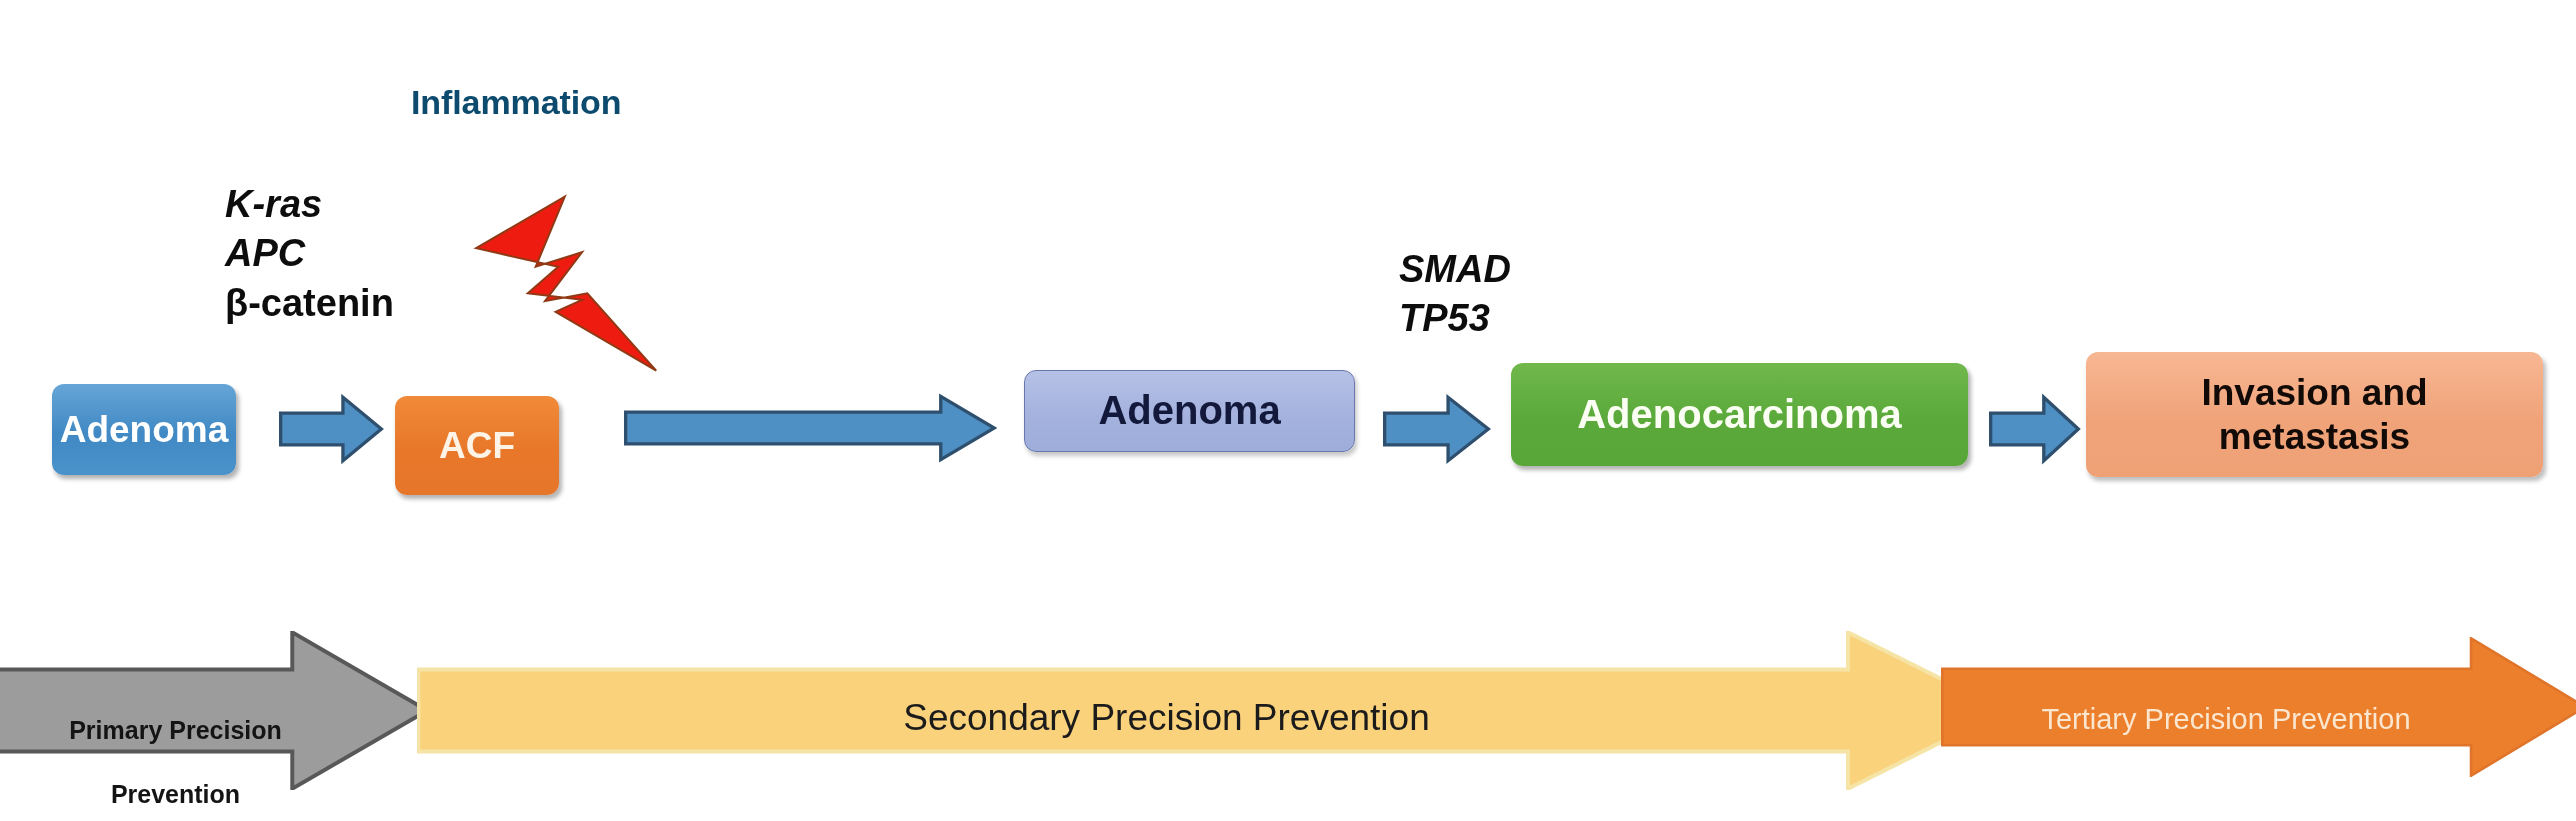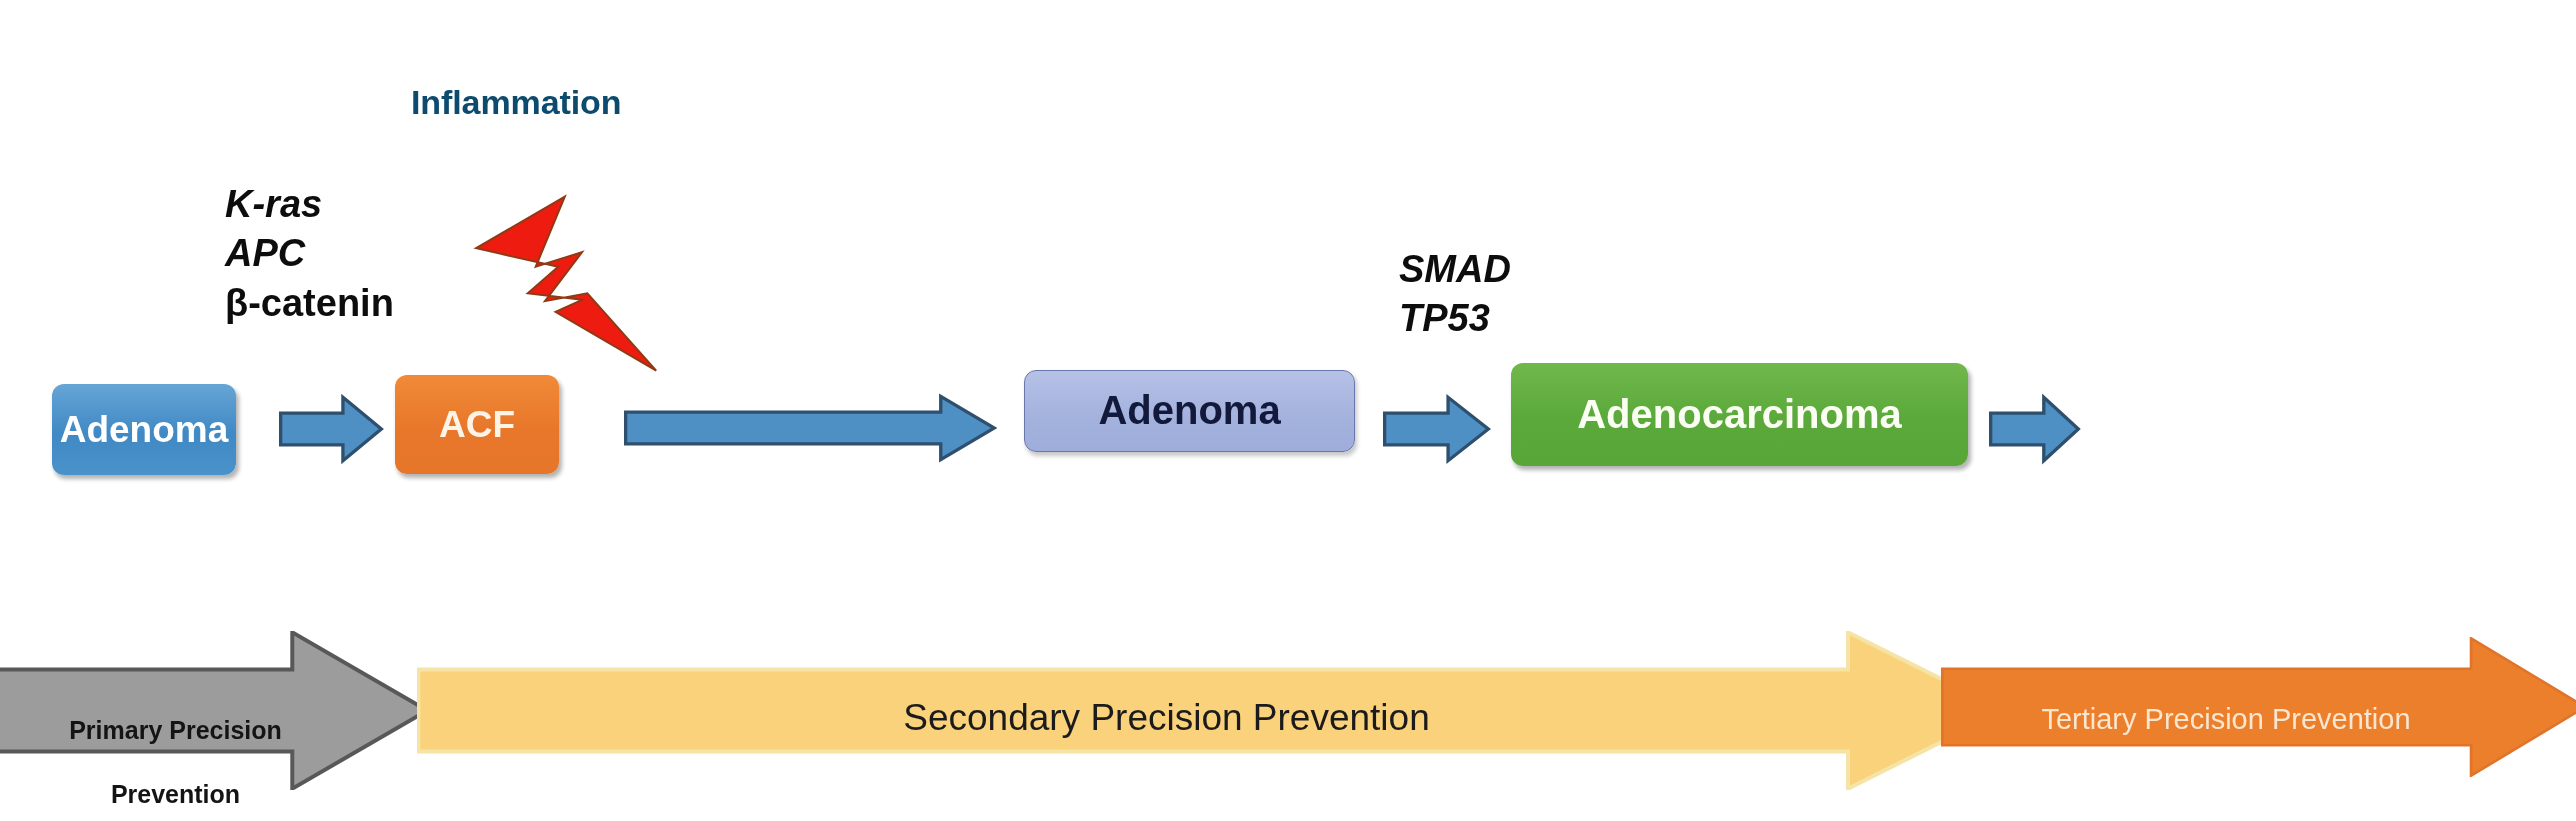--- a/index.html
+++ b/index.html
@@ -70,21 +70,21 @@
   }
 
   #box-normal {
     left: 52px;  top: 384px;  width: 184px;  height: 91px;
     background: linear-gradient(180deg,#66a5d6 0%, #4089c4 55%, #4a92ca 100%);
     color: #ffffff;
     font-size: 37px;
     box-shadow: 2.7px 4px 4.6px rgba(0,0,0,0.30);
   }
   #box-acf {
-    left: 395px; top: 375px; width: 164px; height: 99px;
+    left: 395px; top: 396px; width: 164px; height: 99px;
     background: linear-gradient(180deg,#f08a39 0%, #e8772a 55%, #e6762a 100%);
     color: #fdf3e6;
     font-size: 37px;
     box-shadow: 2.7px 4px 4.6px rgba(0,0,0,0.30);
   }
   #box-adenoma {
     left: 1024px; top: 370px; width: 331px; height: 82px;
     background: linear-gradient(180deg,#b6c1e6 0%, #a3b1dd 60%, #9fadda 100%);
     color: #12193b;
     font-size: 40px;
@@ -168,20 +168,24 @@
   </div>
 
   <div class="stage-box" id="box-adenoma">
     <span>Adenoma</span>
   </div>
 
   <div class="stage-box" id="box-adenocarcinoma">
     <span>Adenocarcinoma</span>
   </div>
 
+  <div class="stage-box" id="box-invasion">
+    <span class="line">Invasion and</span>
+    <span class="line">metastasis</span>
+  </div>
 
   <svg class="blue-arrow" id="arrow-normal-acf" viewBox="0 0 160 112" preserveAspectRatio="none">
     <polygon points="4,32 98,32 98,8 156,56 98,104 98,80 4,80" fill="#4e8fc4" stroke="#2e4f6e" stroke-width="5" stroke-linejoin="miter"></polygon>
   </svg>
 
   <svg class="blue-arrow" id="arrow-acf-adenoma" viewBox="0 0 565 112" preserveAspectRatio="none">
     <polygon points="4,32 480,32 480,8 561,56 480,104 480,80 4,80" fill="#4e8fc4" stroke="#2e4f6e" stroke-width="5" stroke-linejoin="miter"></polygon>
   </svg>
 
   <svg class="blue-arrow" id="arrow-adenoma-ac" viewBox="0 0 165 112" preserveAspectRatio="none">

